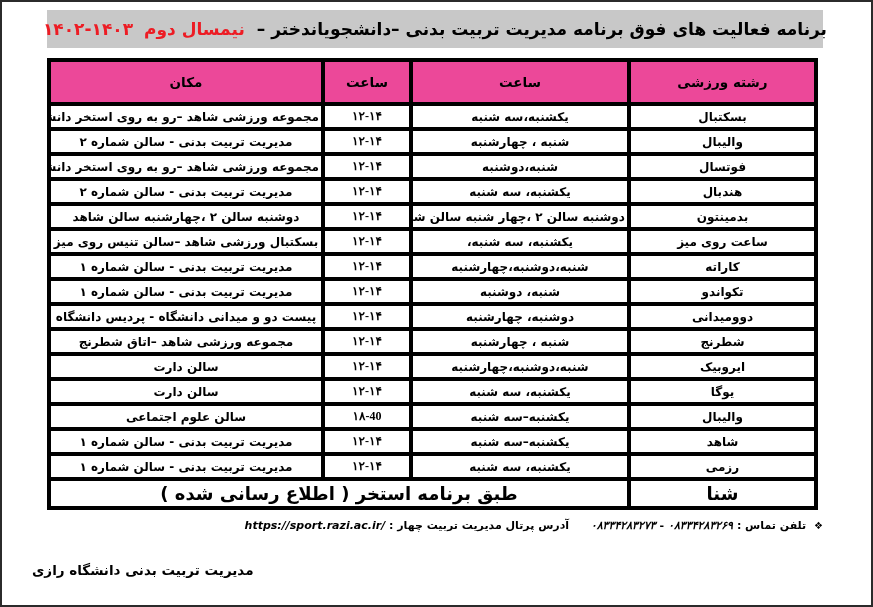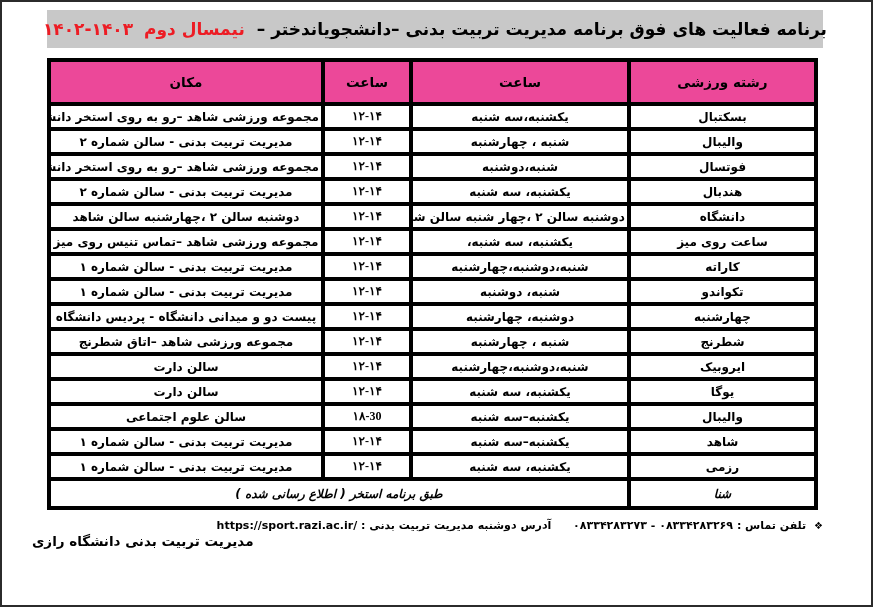--- a/index.html
+++ b/index.html
@@ -46,39 +46,39 @@
   }
   table.sched th {
     background: #ec4899;
     height: 40px;
     font-size: 13.5px;
   }
   table.sched td { height: 21px; font-size: 12px; }
   td.c-sport { font-size: 12.5px; }
   td.c-hour  { font-size: 13px; font-family: Liberation Serif, serif; }
   td.c-hour span { direction: ltr; unicode-bidi: isolate; }
-  tr.swim td { height: 25px; font-size: 12px; font-style: italic; }
+  tr.swim td { height: 25px; font-size: 18px; }
 
   .col-sport { width: 187px; }
   .col-days  { width: 218px; }
   .col-hour  { width: 88px;  }
   .col-loc   { width: 274px; }
 
   .footer {
     position: absolute; top: 517px; right: 48px;
     direction: rtl;
     font-size: 11px; font-weight: bold; color: #000;
     white-space: nowrap;
   }
-  .footer .num, .footer .url { direction: ltr; unicode-bidi: isolate; }
+  .footer .num, .footer .url { direction: ltr; unicode-bidi: isolate; font-style: italic; }
   .footer .gap { display: inline-block; width: 14px; }
   .footer .marker { margin-left: 4px; font-size: 10px; }
 
   .signature {
-    position: absolute; left: 30px; top: 531px;
+    position: absolute; left: 30px; top: 560px;
     direction: rtl;
     font-size: 13.5px; font-weight: bold; color: #000;
     white-space: nowrap;
   }
 </style>
 </head>
 <body>
 
 <div class="page">
 
@@ -128,49 +128,49 @@
     </tr>
 
     <tr>
       <td class="c-sport">هندبال</td>
       <td class="c-days">یکشنبه، سه شنبه</td>
       <td class="c-hour"><span>۱۲-۱۴</span></td>
       <td class="c-loc">مدیریت تربیت بدنی - سالن شماره ۲</td>
     </tr>
 
     <tr>
-      <td class="c-sport">دانشگاه</td>
+      <td class="c-sport">بدمینتون</td>
       <td class="c-days">دوشنبه سالن ۲ ،چهار شنبه سالن شاهد</td>
       <td class="c-hour"><span>۱۲-۱۴</span></td>
       <td class="c-loc">دوشنبه سالن ۲ ،چهارشنبه سالن شاهد</td>
     </tr>
 
     <tr>
       <td class="c-sport">ساعت روی میز</td>
       <td class="c-days">یکشنبه، سه شنبه،</td>
       <td class="c-hour"><span>۱۲-۱۴</span></td>
-      <td class="c-loc">مجموعه ورزشی شاهد –تماس تنیس روی میز</td>
+      <td class="c-loc">بسکتبال ورزشی شاهد –سالن تنیس روی میز</td>
     </tr>
 
     <tr>
       <td class="c-sport">کاراته</td>
       <td class="c-days">شنبه،دوشنبه،چهارشنبه</td>
       <td class="c-hour"><span>۱۲-۱۴</span></td>
       <td class="c-loc">مدیریت تربیت بدنی - سالن شماره ۱</td>
     </tr>
 
     <tr>
       <td class="c-sport">تکواندو</td>
       <td class="c-days">شنبه، دوشنبه</td>
       <td class="c-hour"><span>۱۲-۱۴</span></td>
       <td class="c-loc">مدیریت تربیت بدنی - سالن شماره ۱</td>
     </tr>
 
     <tr>
-      <td class="c-sport">چهارشنبه</td>
+      <td class="c-sport">دوومیدانی</td>
       <td class="c-days">دوشنبه، چهارشنبه</td>
       <td class="c-hour"><span>۱۲-۱۴</span></td>
       <td class="c-loc">پیست دو و میدانی دانشگاه - پردیس دانشگاه</td>
     </tr>
 
     <tr>
       <td class="c-sport">شطرنج</td>
       <td class="c-days">شنبه ، چهارشنبه</td>
       <td class="c-hour"><span>۱۲-۱۴</span></td>
       <td class="c-loc">مجموعه ورزشی شاهد –اتاق شطرنج</td>
@@ -186,21 +186,21 @@
     <tr>
       <td class="c-sport">یوگا</td>
       <td class="c-days">یکشنبه، سه شنبه</td>
       <td class="c-hour"><span>۱۲-۱۴</span></td>
       <td class="c-loc">سالن دارت</td>
     </tr>
 
     <tr>
       <td class="c-sport">والیبال</td>
       <td class="c-days">یکشنبه–سه شنبه</td>
-      <td class="c-hour"><span>۱۸-30</span></td>
+      <td class="c-hour"><span>۱۸-40</span></td>
       <td class="c-loc">سالن علوم اجتماعی</td>
     </tr>
 
     <tr>
       <td class="c-sport">شاهد</td>
       <td class="c-days">یکشنبه–سه شنبه</td>
       <td class="c-hour"><span>۱۲-۱۴</span></td>
       <td class="c-loc">مدیریت تربیت بدنی - سالن شماره ۱</td>
     </tr>
 
@@ -219,19 +219,19 @@
     </tbody>
   </table>
 
   <div class="footer">
     <span class="marker">❖</span>
     <span>تلفن تماس :</span>
     <span class="num">۰۸۳۳۴۲۸۳۲۶۹</span>
     <span>-</span>
     <span class="num">۰۸۳۳۴۲۸۳۲۷۳</span>
     <span class="gap"></span>
-    <span>آدرس دوشنبه مدیریت تربیت بدنی :</span>
+    <span>آدرس پرتال مدیریت تربیت چهار :</span>
     <span class="url">https://sport.razi.ac.ir/</span>
   </div>
 
   <div class="signature">مدیریت تربیت بدنی دانشگاه رازی</div>
 
 </div>
 
 </body></html>

